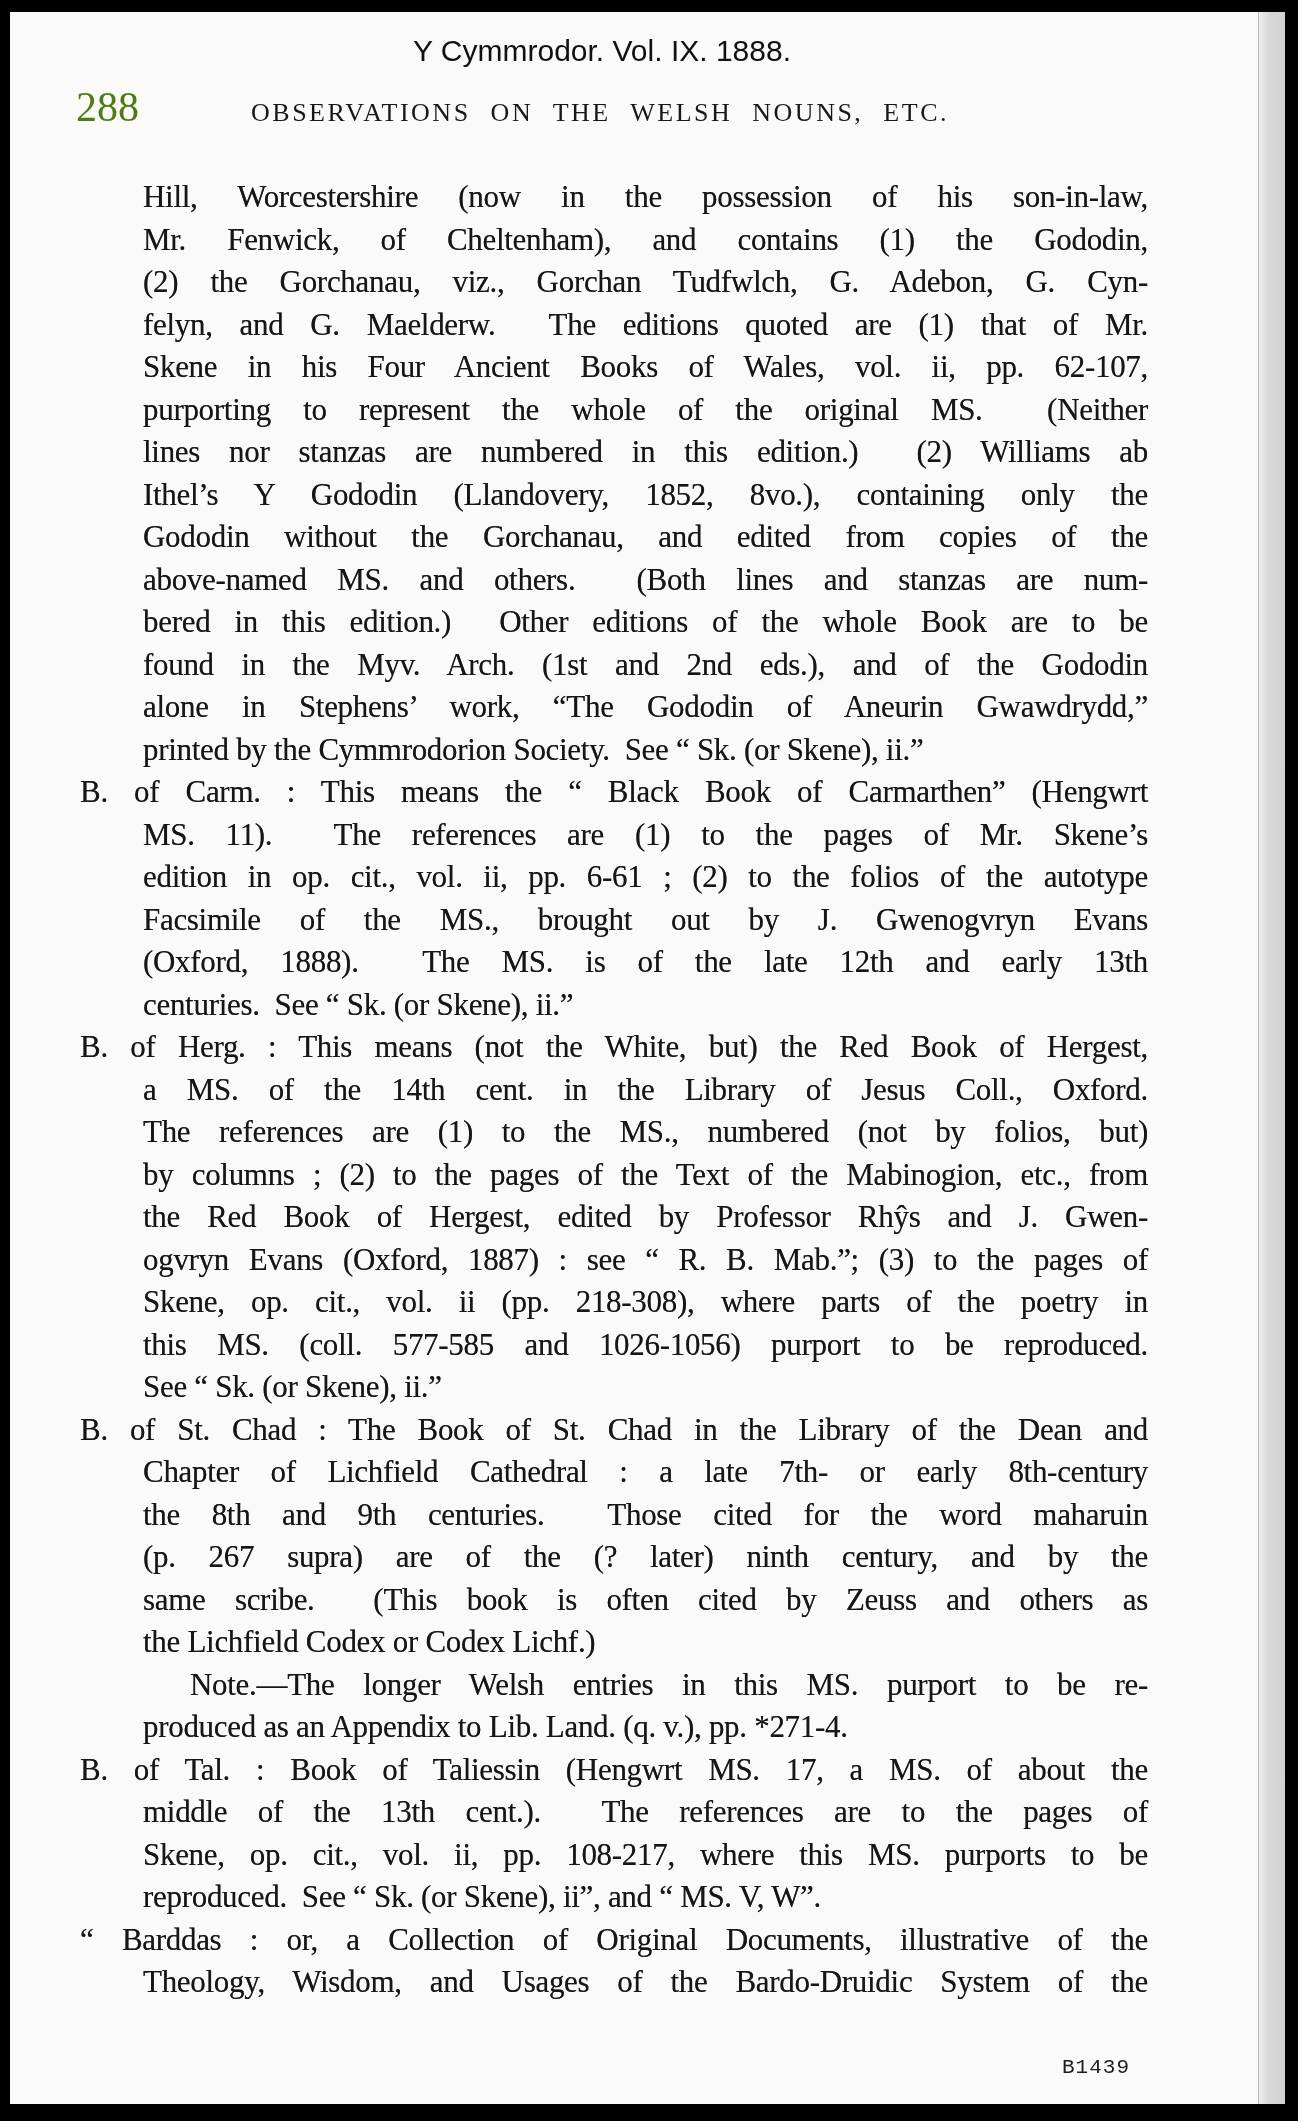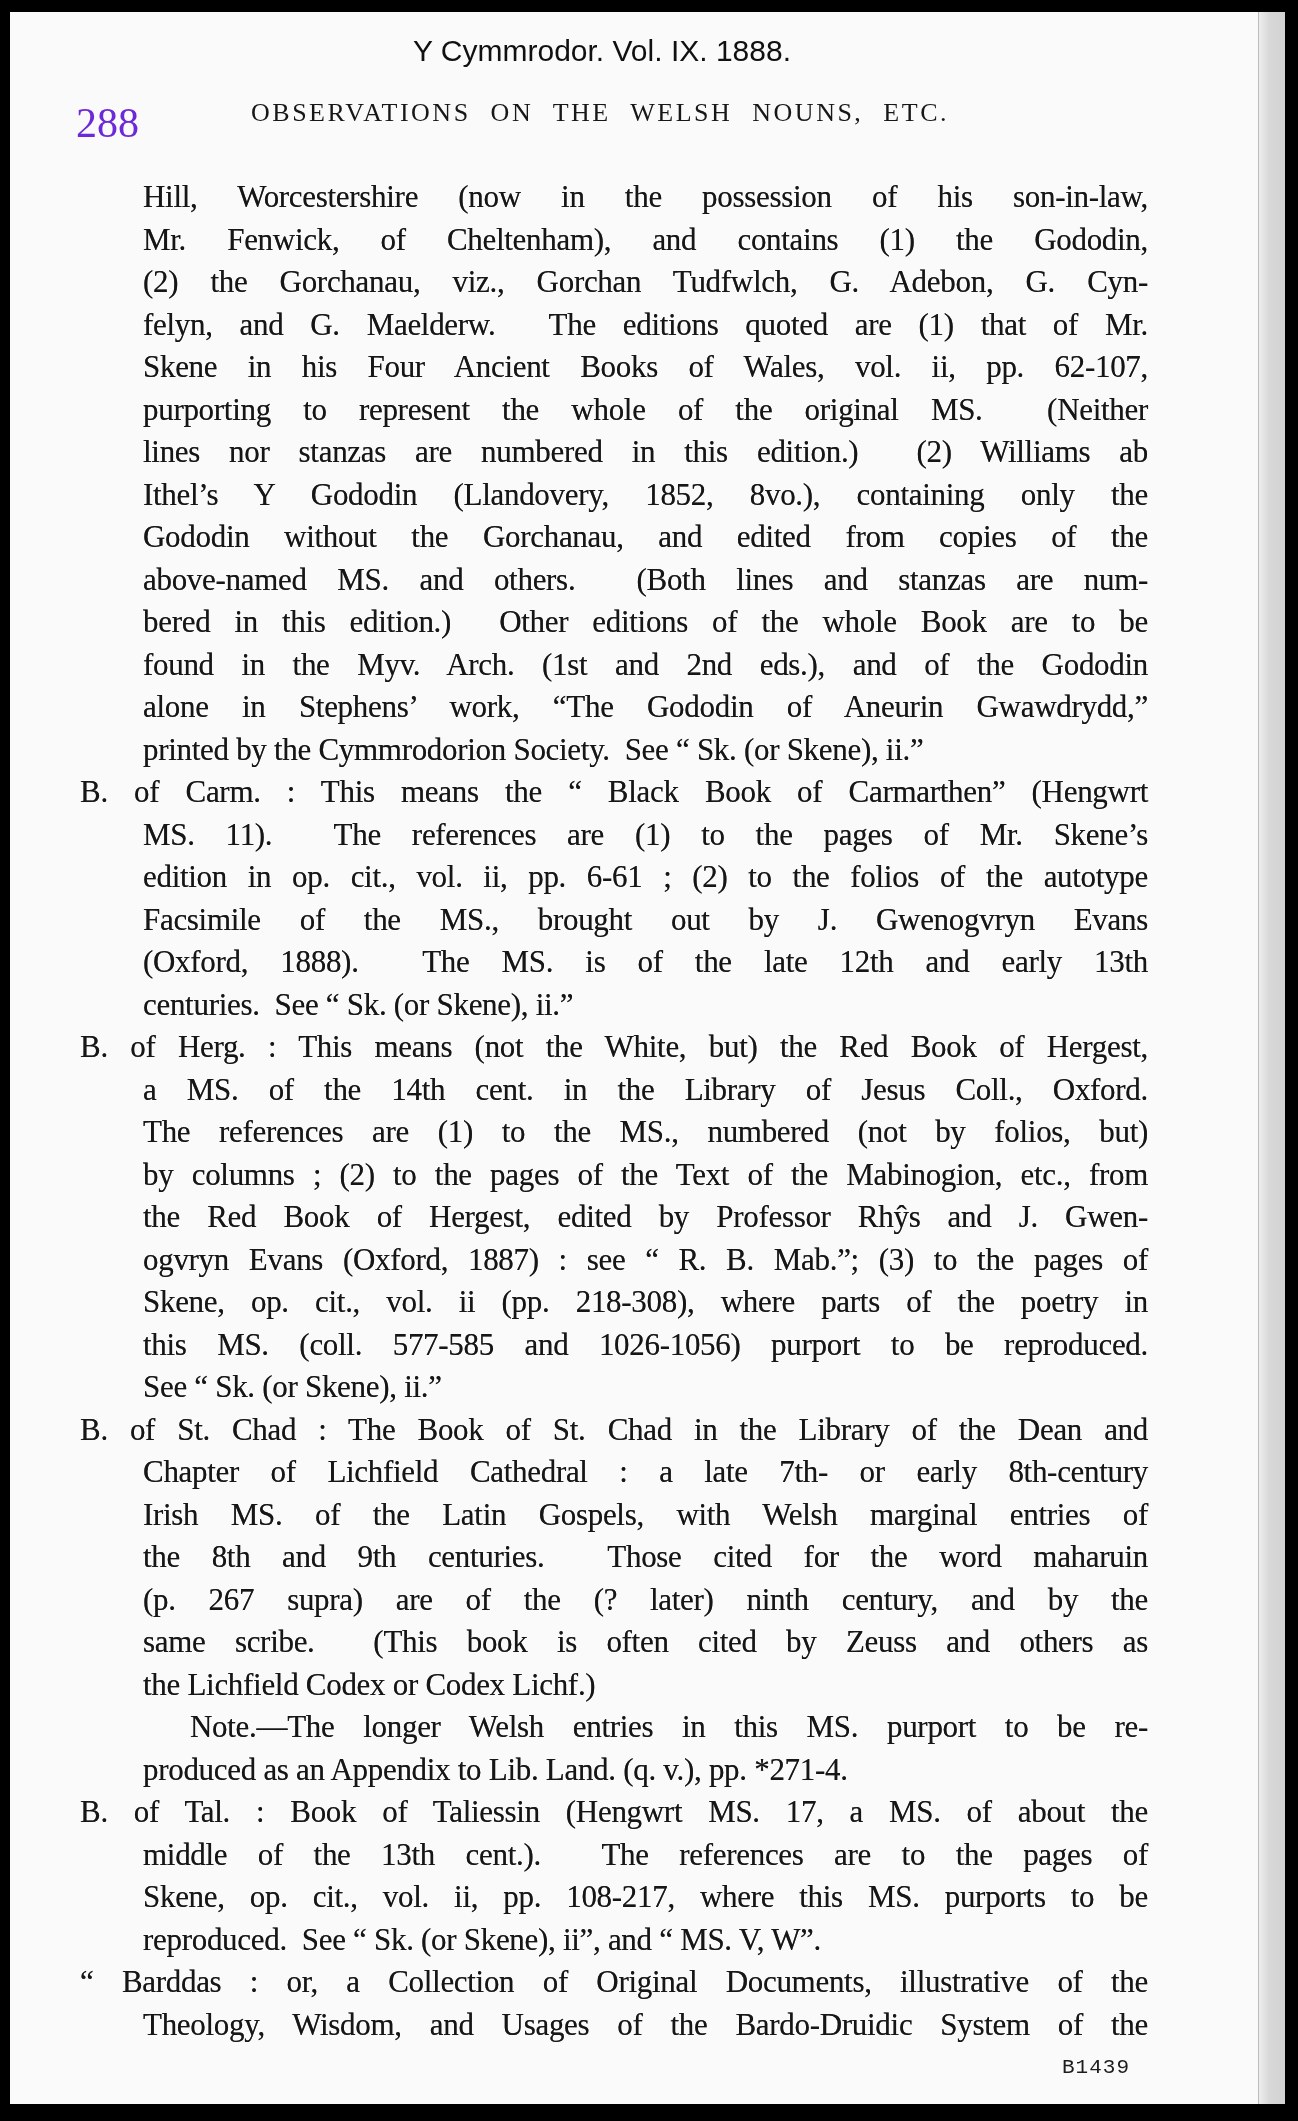--- a/index.html
+++ b/index.html
@@ -17,21 +17,21 @@
     background:linear-gradient(to right,#ededed,#d8d8d8 40%,#d2d2d2);
     border-left:1px solid #bdbdbd;
   }
   .journal-header{
     position:absolute;top:22px;left:0;width:1184px;text-align:center;
     font-family:"Liberation Sans","DejaVu Sans",sans-serif;
     font-size:30px;color:#101010;
   }
   .page-number{
     position:absolute;top:74px;left:66px;
-    font-size:42px;line-height:42px;color:#6d28d9;margin-top:16px;
+    font-size:42px;line-height:42px;color:#4d7c0f;
   }
   .running-head{
     position:absolute;top:86px;left:0;width:1180px;text-align:center;
     font-size:26px;letter-spacing:2.5px;word-spacing:11px;color:#171717;
   }
   .page-body{
     position:absolute;left:70px;top:164px;width:1068px;
   }
   .line{
     font-size:31px;line-height:42.5px;letter-spacing:-0.3px;
@@ -83,21 +83,20 @@
       <div class="line ind1 J"><span>a MS. of the 14th cent. in the Library of Jesus Coll., Oxford.</span></div>
       <div class="line ind1 J"><span>The references are (1) to the MS., numbered (not by folios, but)</span></div>
       <div class="line ind1 J"><span>by </span><span class="it">columns</span><span> ; (2) to the pages of the </span><span class="it">Text of the Mabinogion, etc.</span><span>, </span><span class="it">from</span></div>
       <div class="line ind1 J"><span class="it">the Red Book of Hergest</span><span>, edited by Professor Rhŷs and J. Gwen-</span></div>
       <div class="line ind1 J"><span>ogvryn Evans (Oxford, 1887) : see “ </span><span class="it">R. B. Mab.</span><span>”; (3) to the pages of</span></div>
       <div class="line ind1 J"><span>Skene, </span><span class="it">op. cit.</span><span>, vol. ii (pp. 218-308), where parts of the poetry in</span></div>
       <div class="line ind1 J"><span>this MS. (coll. 577-585 and 1026-1056) purport to be reproduced.</span></div>
       <div class="line ind1 L"><span>See “ Sk. (</span><span class="it">or</span><span> Skene), ii.”</span></div>
       <div class="line ind0 J"><span class="it">B. of St. Chad</span><span> : The </span><span class="it">Book of St. Chad</span><span> in the Library of the Dean and</span></div>
       <div class="line ind1 J"><span>Chapter of Lichfield Cathedral : a late 7th- or early 8th-century</span></div>
-      <div class="line ind1 J"><span>Irish MS. of the Latin Gospels, with Welsh marginal entries of</span></div>
       <div class="line ind1 J"><span>the 8th and 9th centuries.  Those cited for the word </span><span class="it">maharuin</span></div>
       <div class="line ind1 J"><span>(p. 267 </span><span class="it">supra</span><span>) are of the (? later) ninth century, and by the</span></div>
       <div class="line ind1 J"><span>same scribe.  (This book is often cited by Zeuss and others as</span></div>
       <div class="line ind1 L"><span>the </span><span class="it">Lichfield Codex</span><span> or </span><span class="it">Codex Lichf.</span><span>)</span></div>
       <div class="line ind2 J"><span class="it">Note.</span><span>—The longer Welsh entries in this MS. purport to be re-</span></div>
       <div class="line ind1 L"><span>produced as an Appendix to </span><span class="it">Lib. Land.</span><span> (</span><span class="it">q. v.</span><span>), pp. *271-4.</span></div>
       <div class="line ind0 J"><span class="it">B. of Tal.</span><span> : </span><span class="it">Book of Taliessin (Hengwrt MS.</span><span> 17, a MS. of about the</span></div>
       <div class="line ind1 J"><span>middle of the 13th cent.).  The references are to the pages of</span></div>
       <div class="line ind1 J"><span>Skene, </span><span class="it">op. cit.</span><span>, vol. ii, pp. 108-217, where this MS. purports to be</span></div>
       <div class="line ind1 L"><span>reproduced.  See “ Sk. (</span><span class="it">or</span><span> Skene), ii”, and “ MS. </span><span class="it">V</span><span>, </span><span class="it">W</span><span>”.</span></div>

